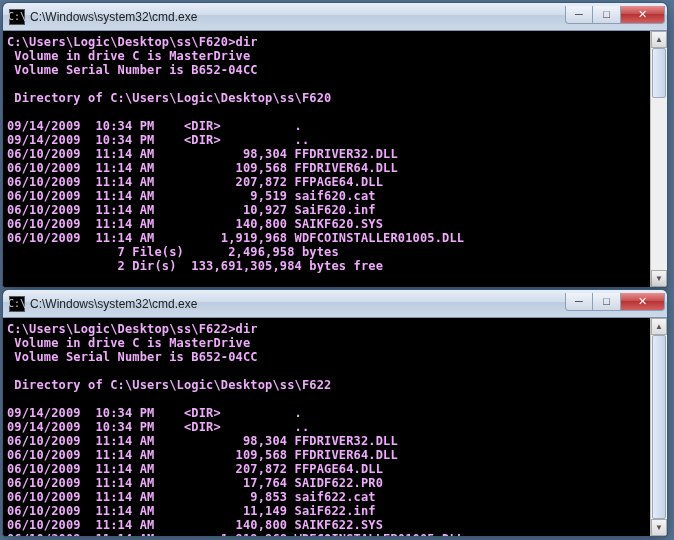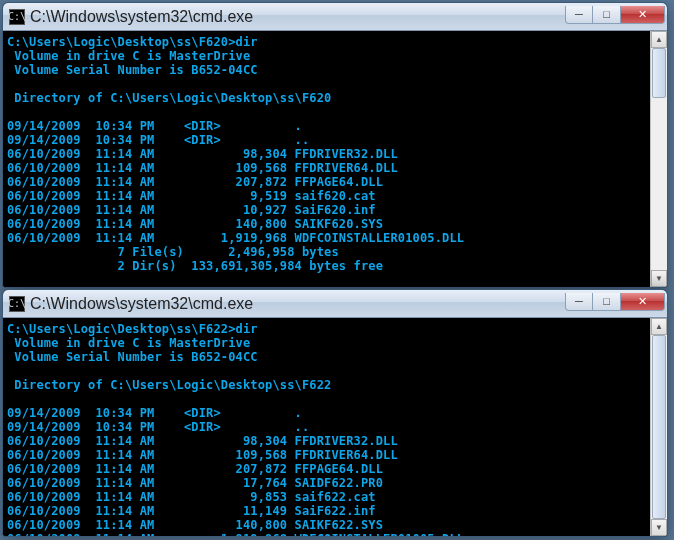--- a/index.html
+++ b/index.html
@@ -38,21 +38,21 @@
     border: 1px solid #555;
     display: inline-flex;
     align-items: center;
     justify-content: center;
     color: #ccc;
     font: 10px/1 monospace;
   }
   .titlebar .title {
     flex: 1;
     color: #222;
-    font-size: 16px;
+    font-size: 12px;
     white-space: nowrap;
     overflow: hidden;
   }
   .titlebar .btns {
     display: flex;
     gap: 0;
   }
   .titlebar .wbtn {
     width: 28px;
     height: 18px;
@@ -71,21 +71,21 @@
     width: 44px;
     background: linear-gradient(to bottom, #e89090, #c75050 45%, #b83030 46%, #d06060);
     color: #fff;
     border-radius: 0 0 4px 0;
   }
   .titlebar .wbtn + .wbtn { border-left: none; }
   .titlebar .wbtn.min { border-radius: 0 0 0 4px; }
 
   .client {
     background: #000;
-    color: #0ea5e9;
+    color: #f0abfc;
     font: bold 12px/14px "Lucida Console", "Consolas", monospace;
     padding: 4px 4px 4px 4px;
     white-space: pre;
     height: calc(100% - 28px);
     overflow: hidden;
     position: relative;
     letter-spacing: 0.15px;
   }
   .scrollbar {
     position: absolute;

